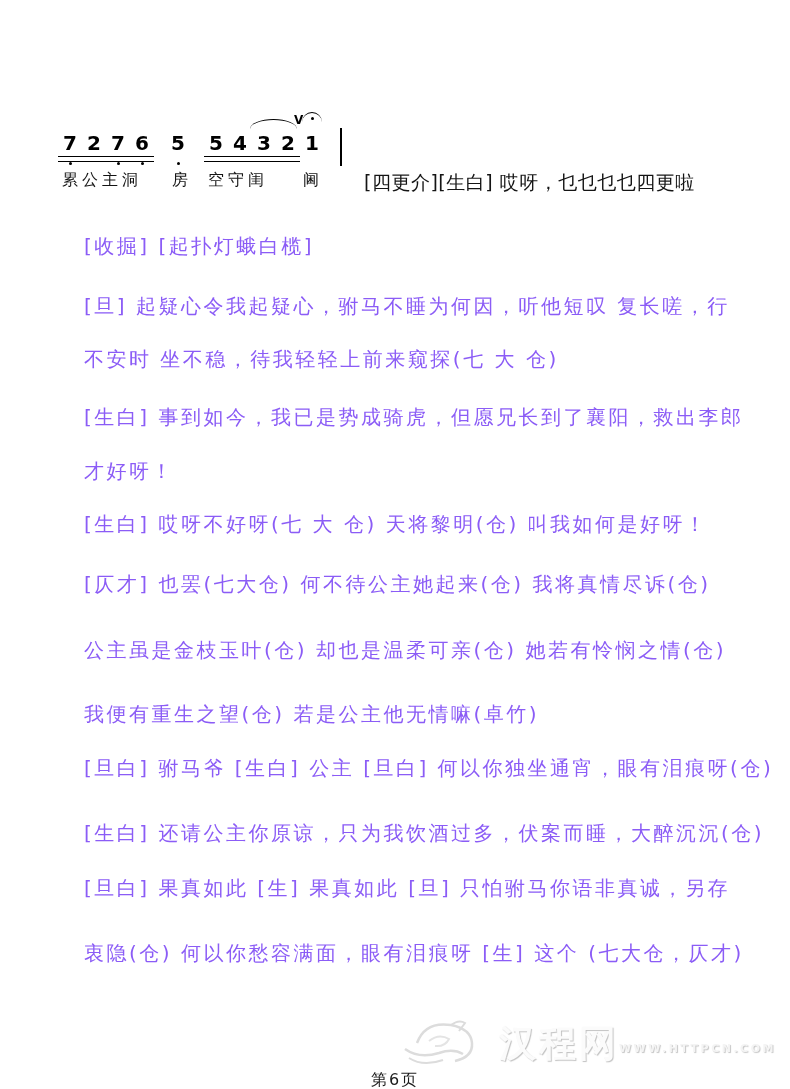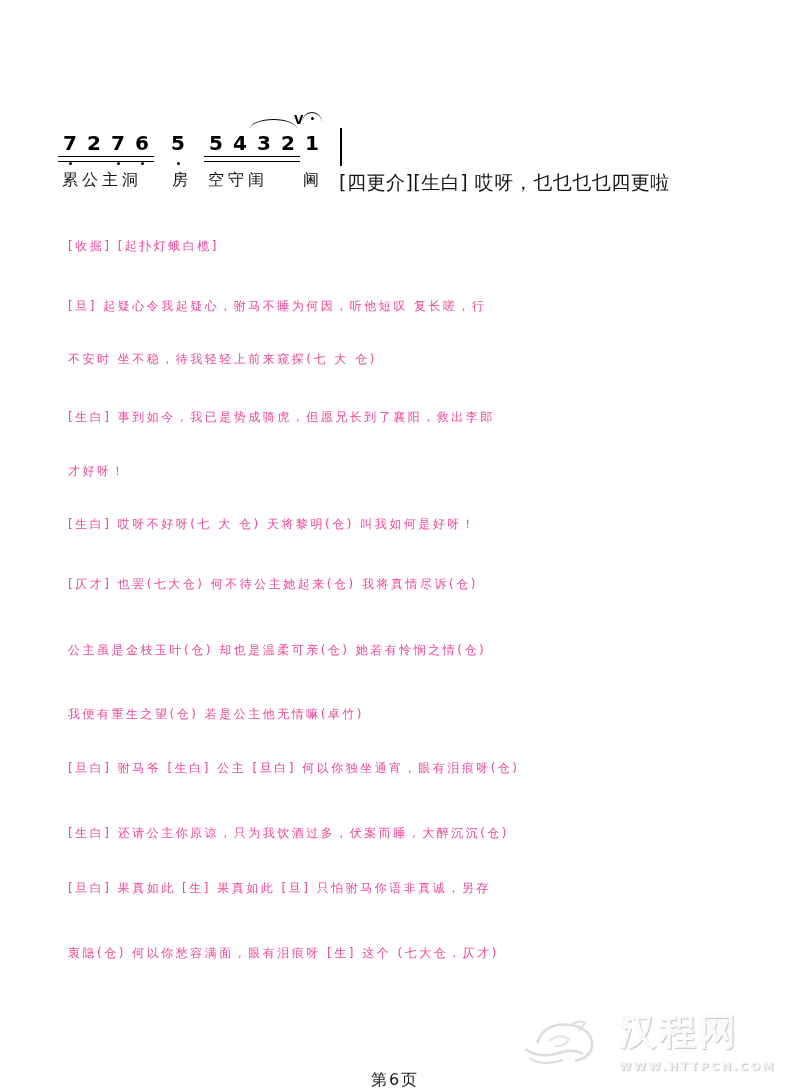--- a/index.html
+++ b/index.html
@@ -40,27 +40,27 @@
     border-top:1.5px solid #000;border-radius:50% 50% 0 0 / 100% 100% 0 0;
   }
   .fermata-dot{position:absolute;left:11px;top:-14px;width:3px;height:3px;background:#000;border-radius:50%}
 
   
   .lyric{position:absolute;top:170px;font-size:16px;white-space:nowrap;color:#141414}
   .ls1{left:62px;letter-spacing:4px}
   .ls2{left:172px}
   .ls3{left:208px;letter-spacing:4px}
   .ls4{left:303px}
-  .lrest{left:339px;letter-spacing:0.5px;font-size:19px}
+  .lrest{left:364px;letter-spacing:0.5px;font-size:19px}
 
   
   .lines{position:absolute;inset:0}
   .script-line{
-    position:absolute;left:68px;height:24px;line-height:24px;
-    font-size:12px;letter-spacing:2.5px;white-space:nowrap;color:#ec4899;
+    position:absolute;left:84px;height:24px;line-height:24px;
+    font-size:20px;letter-spacing:2.5px;white-space:nowrap;color:#8b5cf6;
   }
   .lines div:nth-child(1){top:234px}
   .lines div:nth-child(2){top:294px}
   .lines div:nth-child(3){top:347px}
   .lines div:nth-child(4){top:405px}
   .lines div:nth-child(5){top:459px}
   .lines div:nth-child(6){top:512px}
   .lines div:nth-child(7){top:572px}
   .lines div:nth-child(8){top:638px}
   .lines div:nth-child(9){top:702px}
@@ -69,21 +69,21 @@
   .lines div:nth-child(12){top:876px}
   .lines div:nth-child(13){top:941px}
   .lines div:nth-child(14){top:993px}
 
   
   .watermark{
     position:absolute;right:14px;bottom:16px;display:flex;align-items:center;
     pointer-events:none;
   }
   .wm-logo{margin-right:8px}
-  .wm-text{display:flex;flex-direction:column;}
+  .wm-text{display:flex;flex-direction:row;align-items:center}
   .wm-brand{
     font-size:37px;font-weight:bold;letter-spacing:3px;line-height:1;
     color:#fbfbfb;
     text-shadow:1px 1px 1px #c2c2c2,-1px -1px 1px #ffffff;
   }
   .wm-url{
     margin-top:10px;font-size:11px;font-weight:bold;letter-spacing:2.5px;
     color:#f4f4f4;text-shadow:1px 1px 1px #c6c6c6;
   }
 

